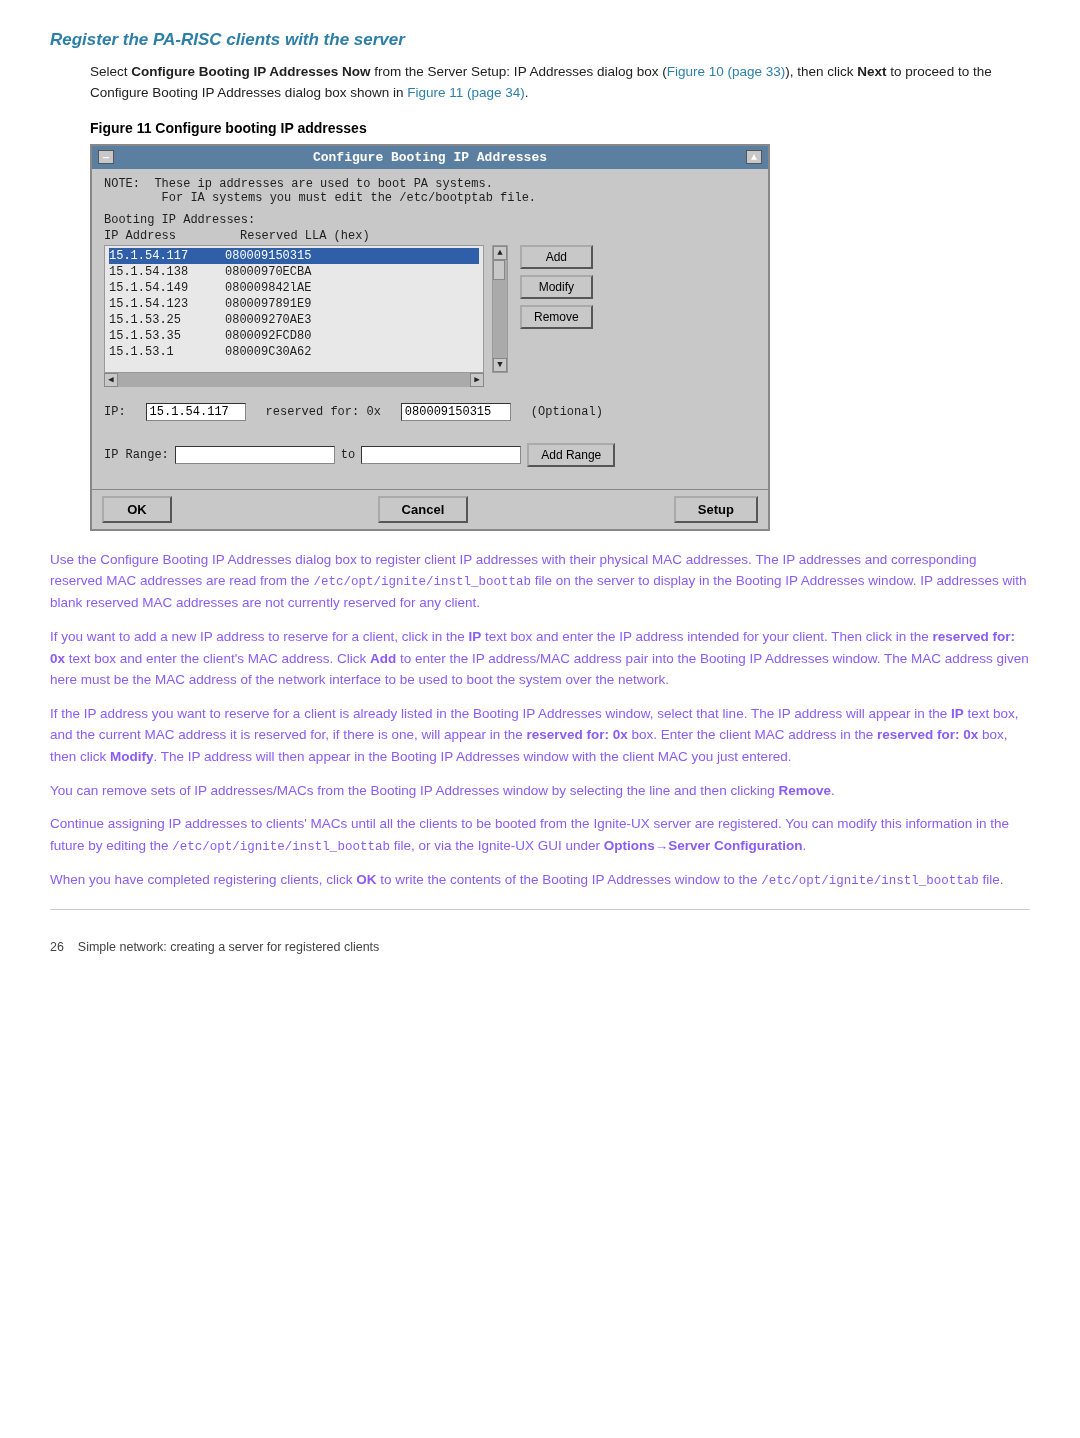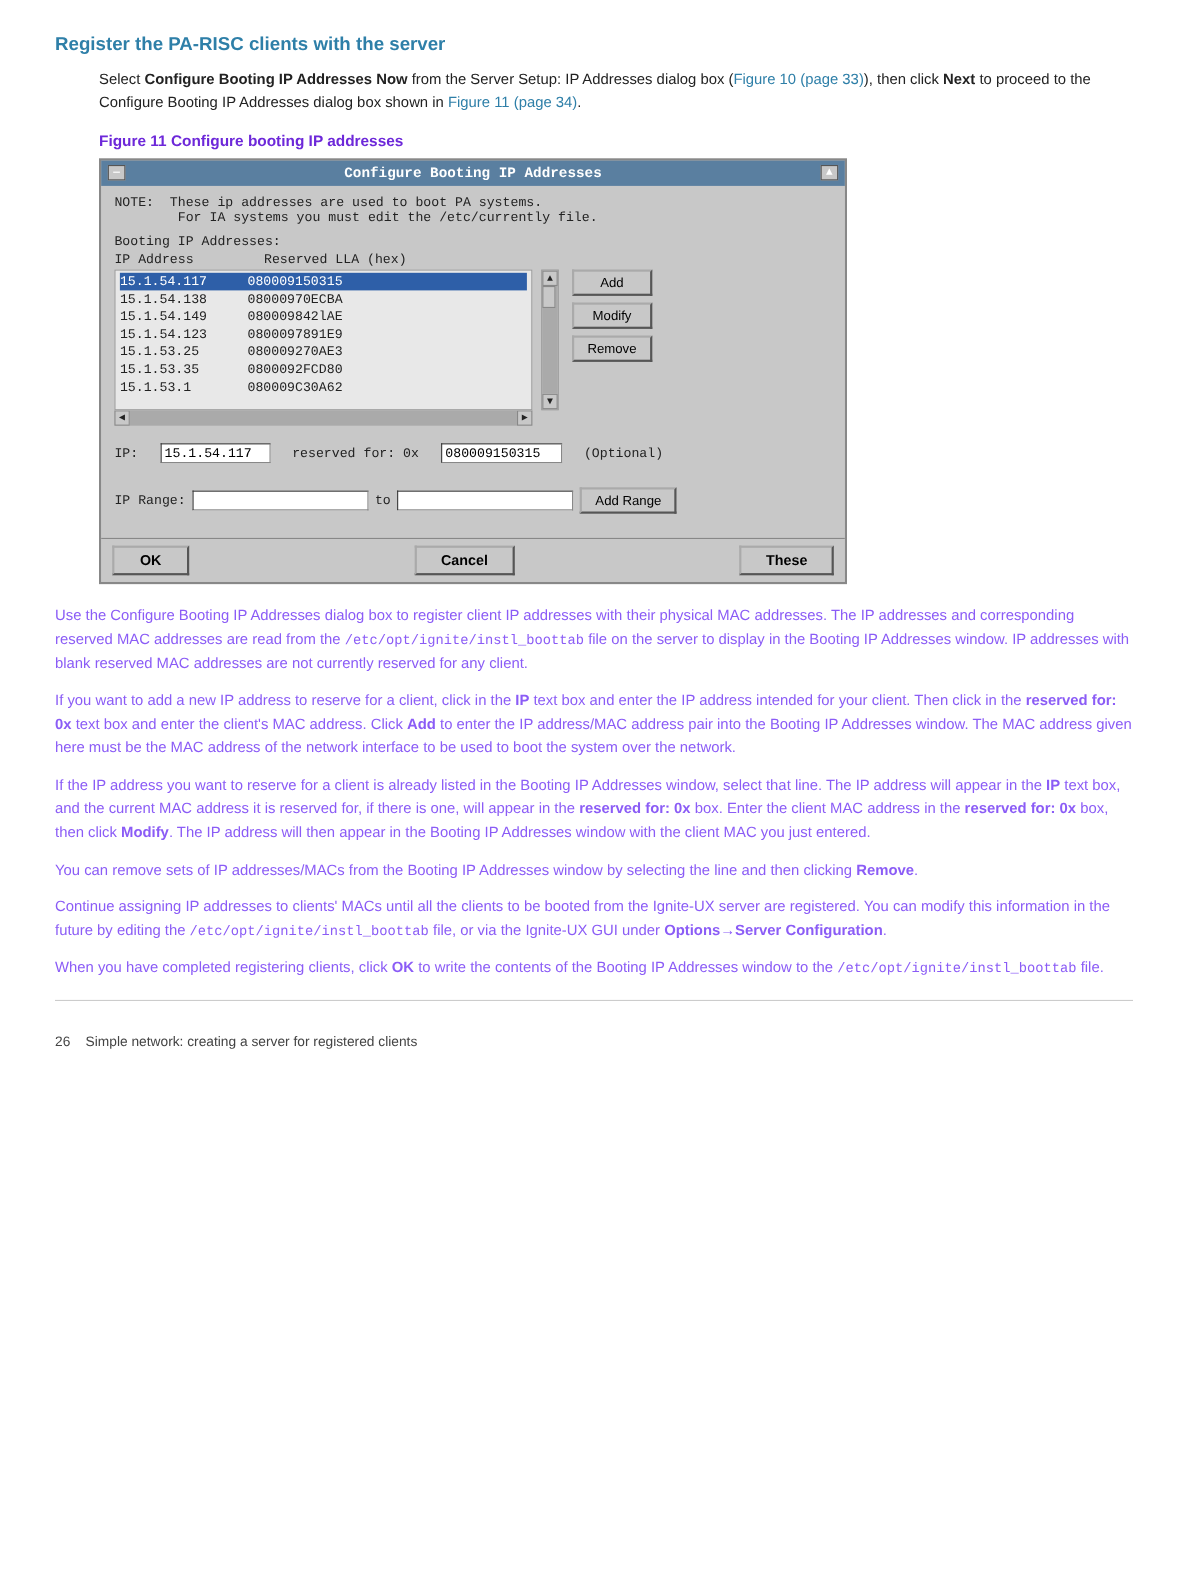--- a/index.html
+++ b/index.html
@@ -11,30 +11,31 @@
       padding: 30px 50px;
       width: 1080px;
       min-height: 1438px;
     }
     .section-title {
       color: #2e7fa8;
       font-size: 17px;
       font-weight: bold;
       margin-bottom: 12px;
       border-bottom: none;
+      font-style: italic;
     }
     .body-text {
       margin-left: 40px;
       margin-bottom: 10px;
       line-height: 1.55;
       font-size: 13.5px;
     }
     .body-text a, .link { color: #2e7fa8; text-decoration: none; }
     .figure-title {
-      color: #6d28d9;
+      color: #000000;
       font-size: 14px;
       font-weight: bold;
       margin-left: 40px;
       margin-bottom: 8px;
       margin-top: 16px;
     }
     
     .dialog-container {
       margin-left: 40px;
       margin-right: 40px;
@@ -292,21 +293,21 @@
 
   <div class="dialog-titlebar">
     <span class="close-btn">—</span>
     <span>Configure Booting IP Addresses</span>
     <span class="resize-btn">▲</span>
   </div>
 
   <div class="dialog-body">
 
     <div class="note-text">NOTE:  These ip addresses are used to boot PA systems.
-        For IA systems you must edit the /etc/currently file.</div>
+        For IA systems you must edit the /etc/bootptab file.</div>
 
     <div class="booting-label">Booting IP Addresses:</div>
 
     <div class="col-headers">
       <span style="width:120px; display:inline-block;">IP Address</span>
       <span>Reserved LLA (hex)</span>
     </div>
 
     <div class="ip-list-area">
       <div class="ip-list-scrollwrap">
@@ -377,21 +378,21 @@
       <input type="text" style="width: 160px;">
       <span>to</span>
       <input type="text" style="width: 160px;">
       <button class="action-btn">Add Range</button>
     </div>
   </div>
 
   <div class="dialog-footer">
     <button class="footer-btn">OK</button>
     <button class="footer-btn">Cancel</button>
-    <button class="footer-btn">These</button>
+    <button class="footer-btn">Setup</button>
   </div>
 </div>
 
 <p class="para">
   Use the Configure Booting IP Addresses dialog box to register client IP addresses with their physical MAC addresses. The IP addresses and corresponding reserved MAC addresses are read from the
   <code>/etc/opt/ignite/instl_boottab</code>
   file on the server to display in the Booting IP Addresses window. IP addresses with blank reserved MAC addresses are not currently reserved for any client.
 </p>
 
 <p class="para">

